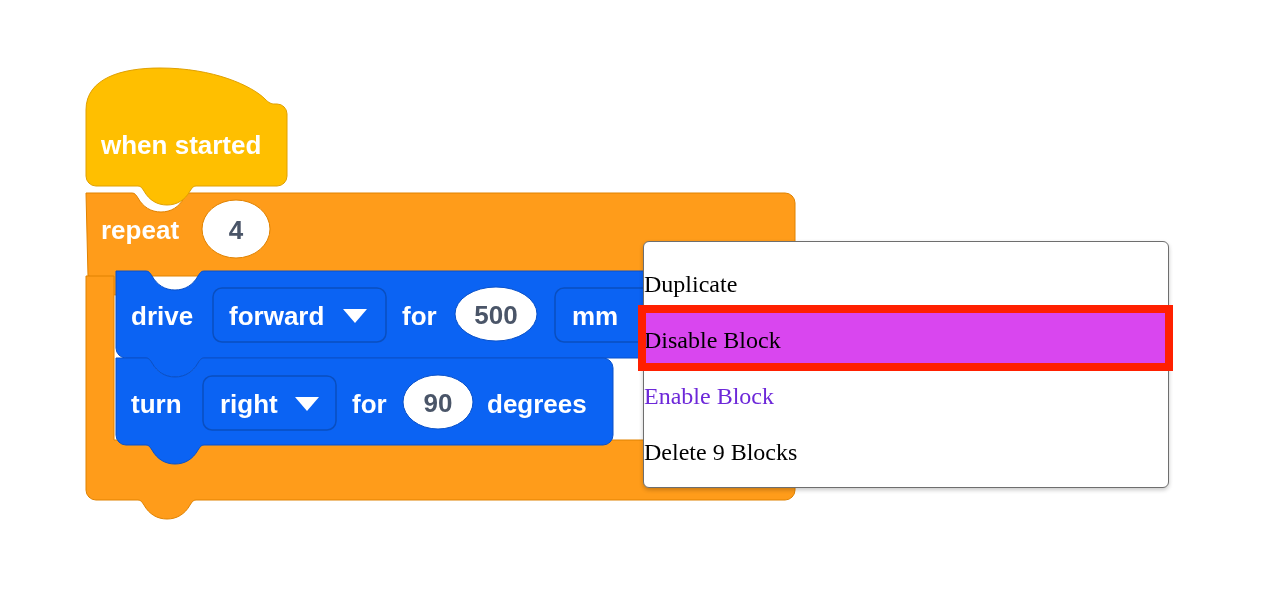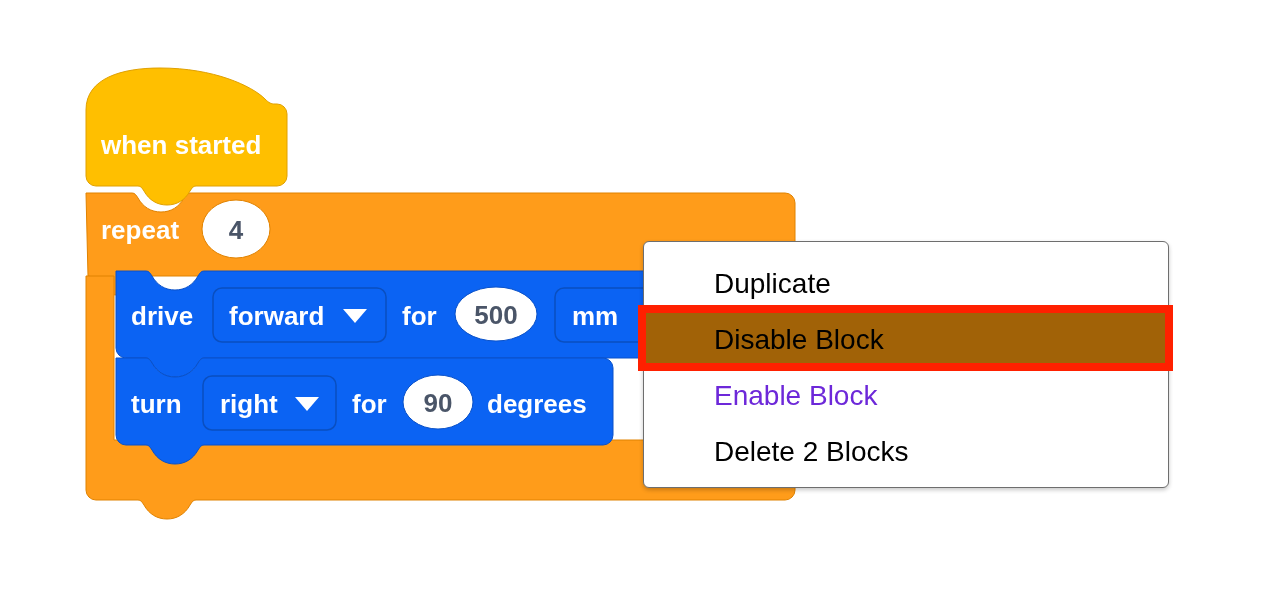--- a/index.html
+++ b/index.html
@@ -56,28 +56,27 @@
     box-shadow: 0 2px 4px rgba(0,0,0,0.22);
     overflow: hidden;
   }
   .menu-item {
     position: absolute;
     left: 0;
     width: 100%;
     height: 56px;
     line-height: 56px;
     box-sizing: border-box;
-    padding-left: 70px;
-    font-family: Liberation Sans, sans-serif;
-    font-size: 28px;
+    font-family: Liberation Serif, serif;
+    font-size: 24px;
     color: #000000;
     white-space: nowrap;
   }
   .menu-item.mi-0 { top: 14px; }
-  .menu-item.mi-1 { top: 70px; background: #a16207; }
+  .menu-item.mi-1 { top: 70px; background: #d946ef; }
   .menu-item.mi-2 { top: 126px; color: #6d28d9; }
   .menu-item.mi-3 { top: 182px; }
 
   
   #annotation-box {
     position: absolute;
     left: 638px;
     top: 305px;
     width: 535px;
     height: 66px;
@@ -220,16 +219,16 @@
              a 10,10 0 0 1 -10,-10
              L 86,110 Z"></path>
     <text class="blk-label" x="101" y="154">when started</text>
   </g>
 </svg>
 
 <div id="context-menu">
   <div class="menu-item mi-0">Duplicate</div>
   <div class="menu-item mi-1">Disable Block</div>
   <div class="menu-item mi-2">Enable Block</div>
-  <div class="menu-item mi-3">Delete 2 Blocks</div>
+  <div class="menu-item mi-3">Delete 9 Blocks</div>
 </div>
 
 <div id="annotation-box"></div>
 
 </body></html>

